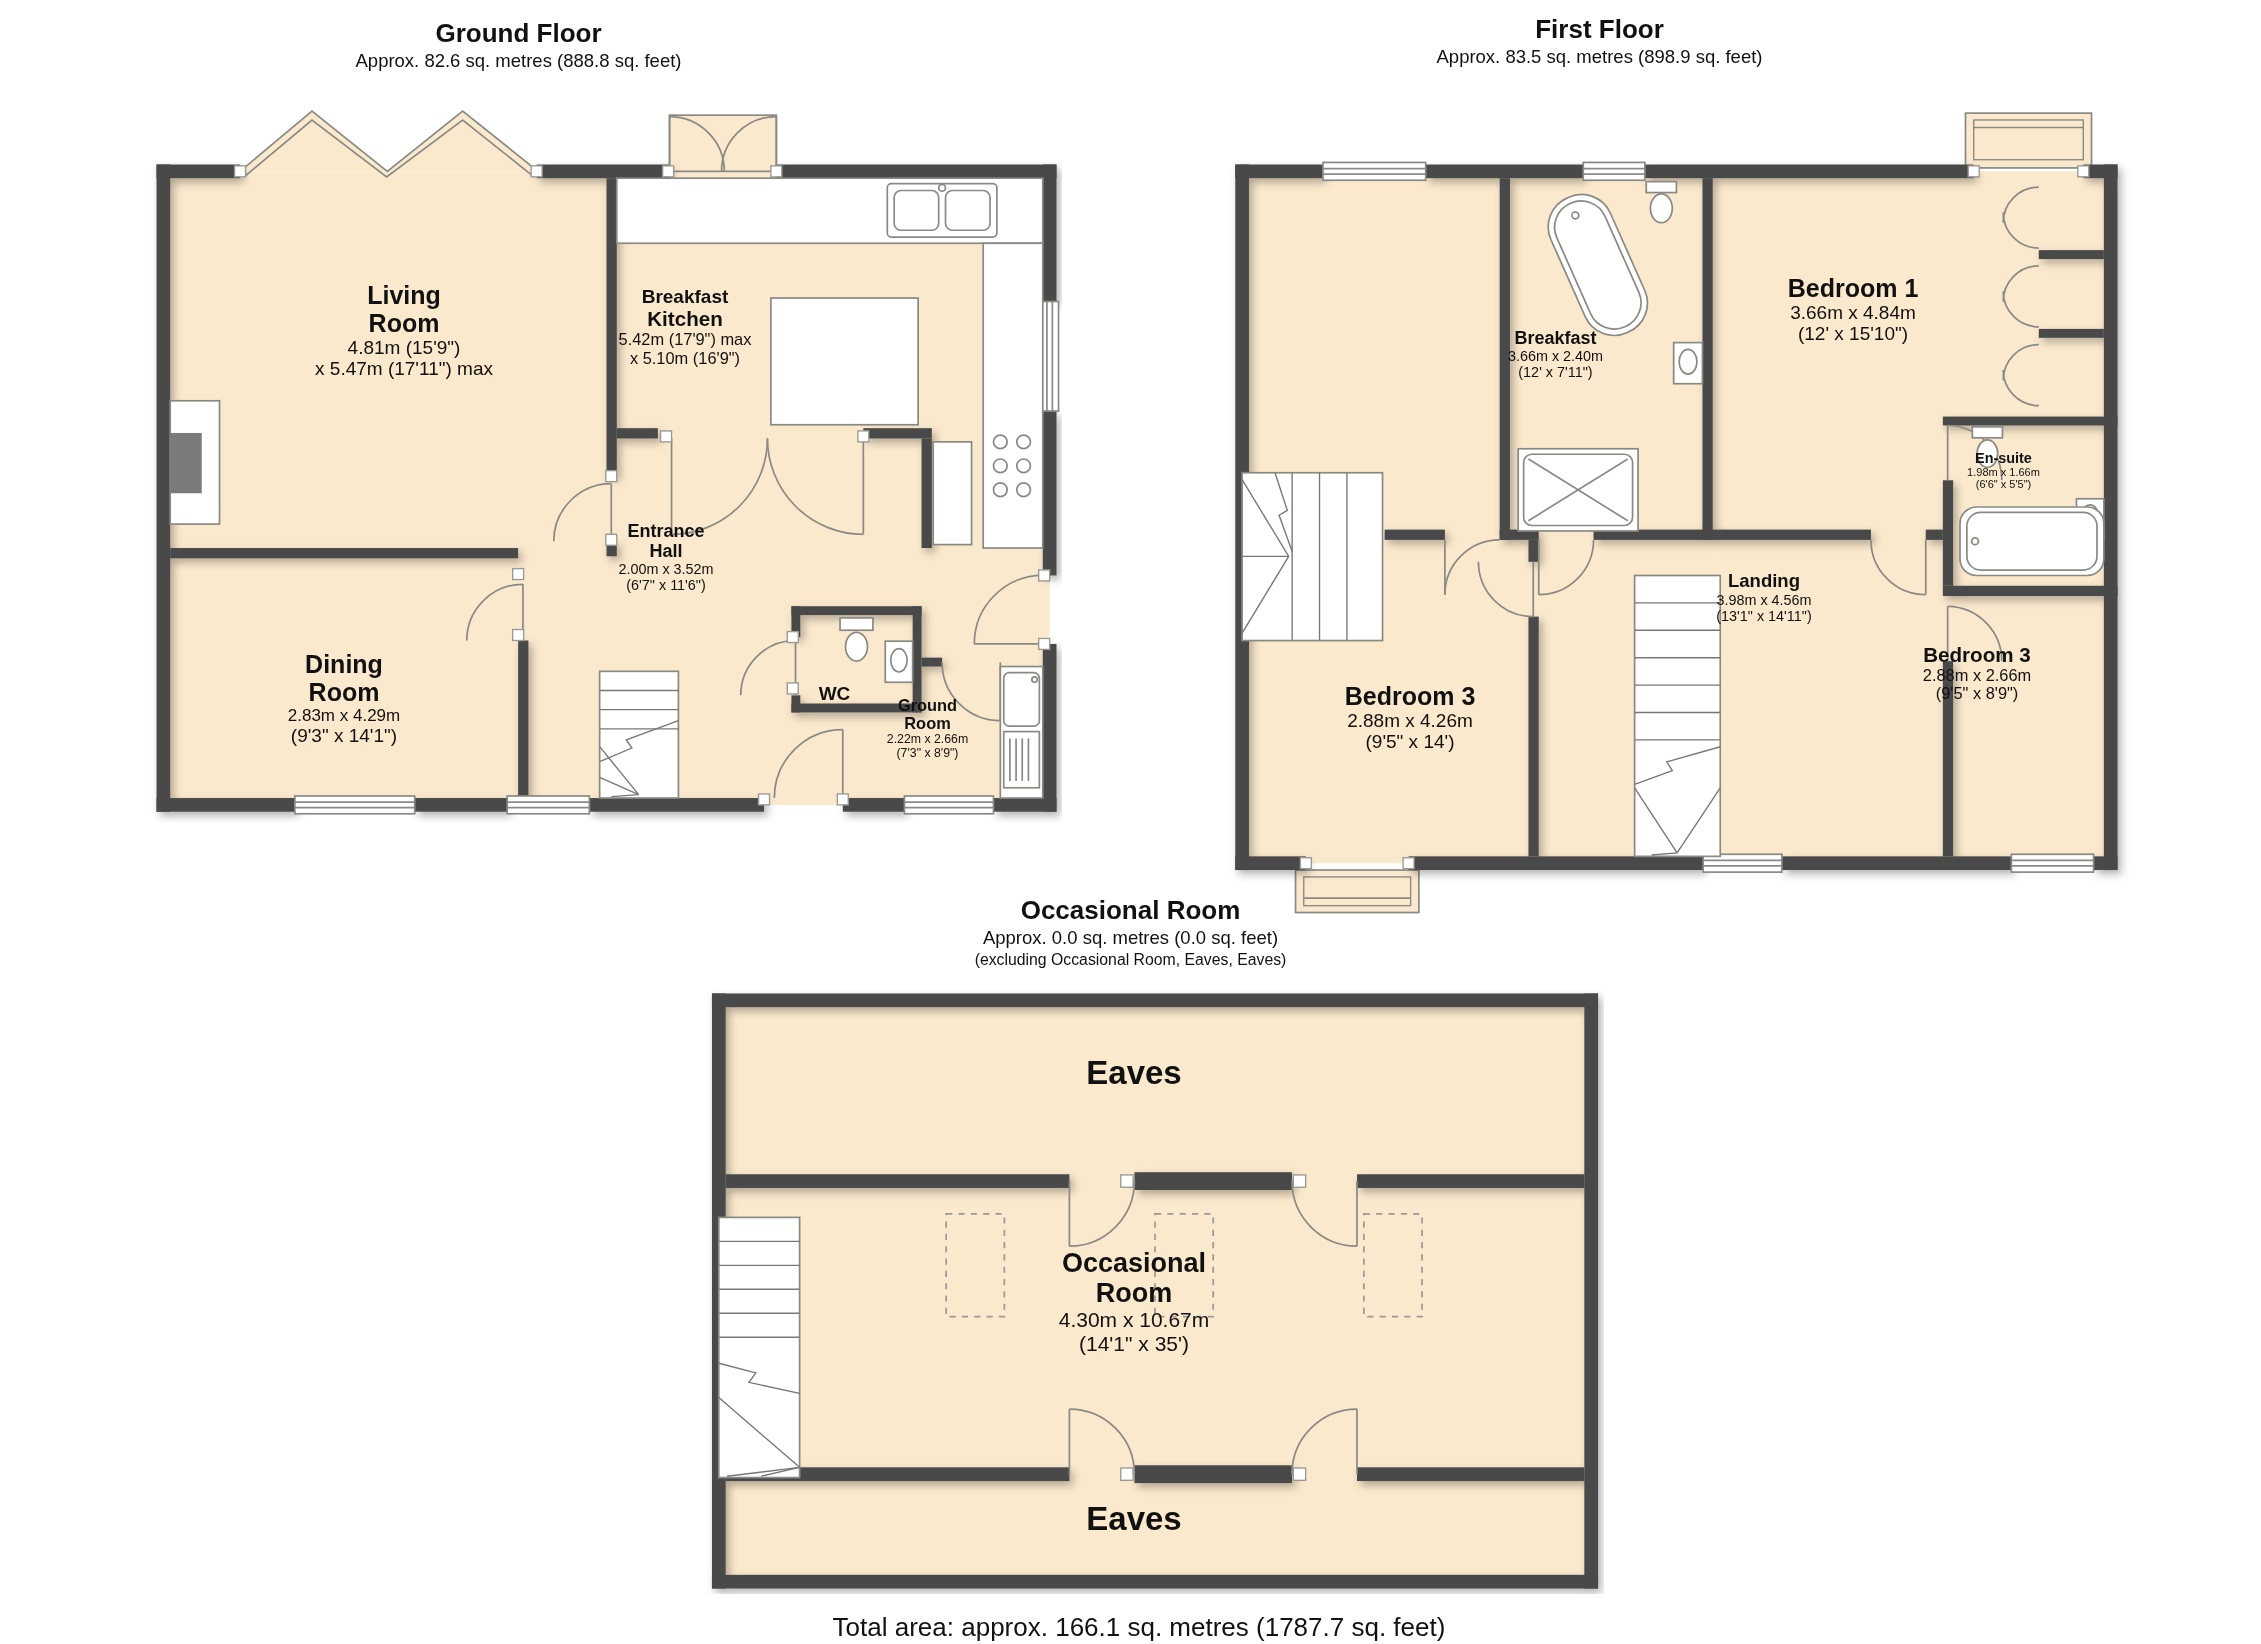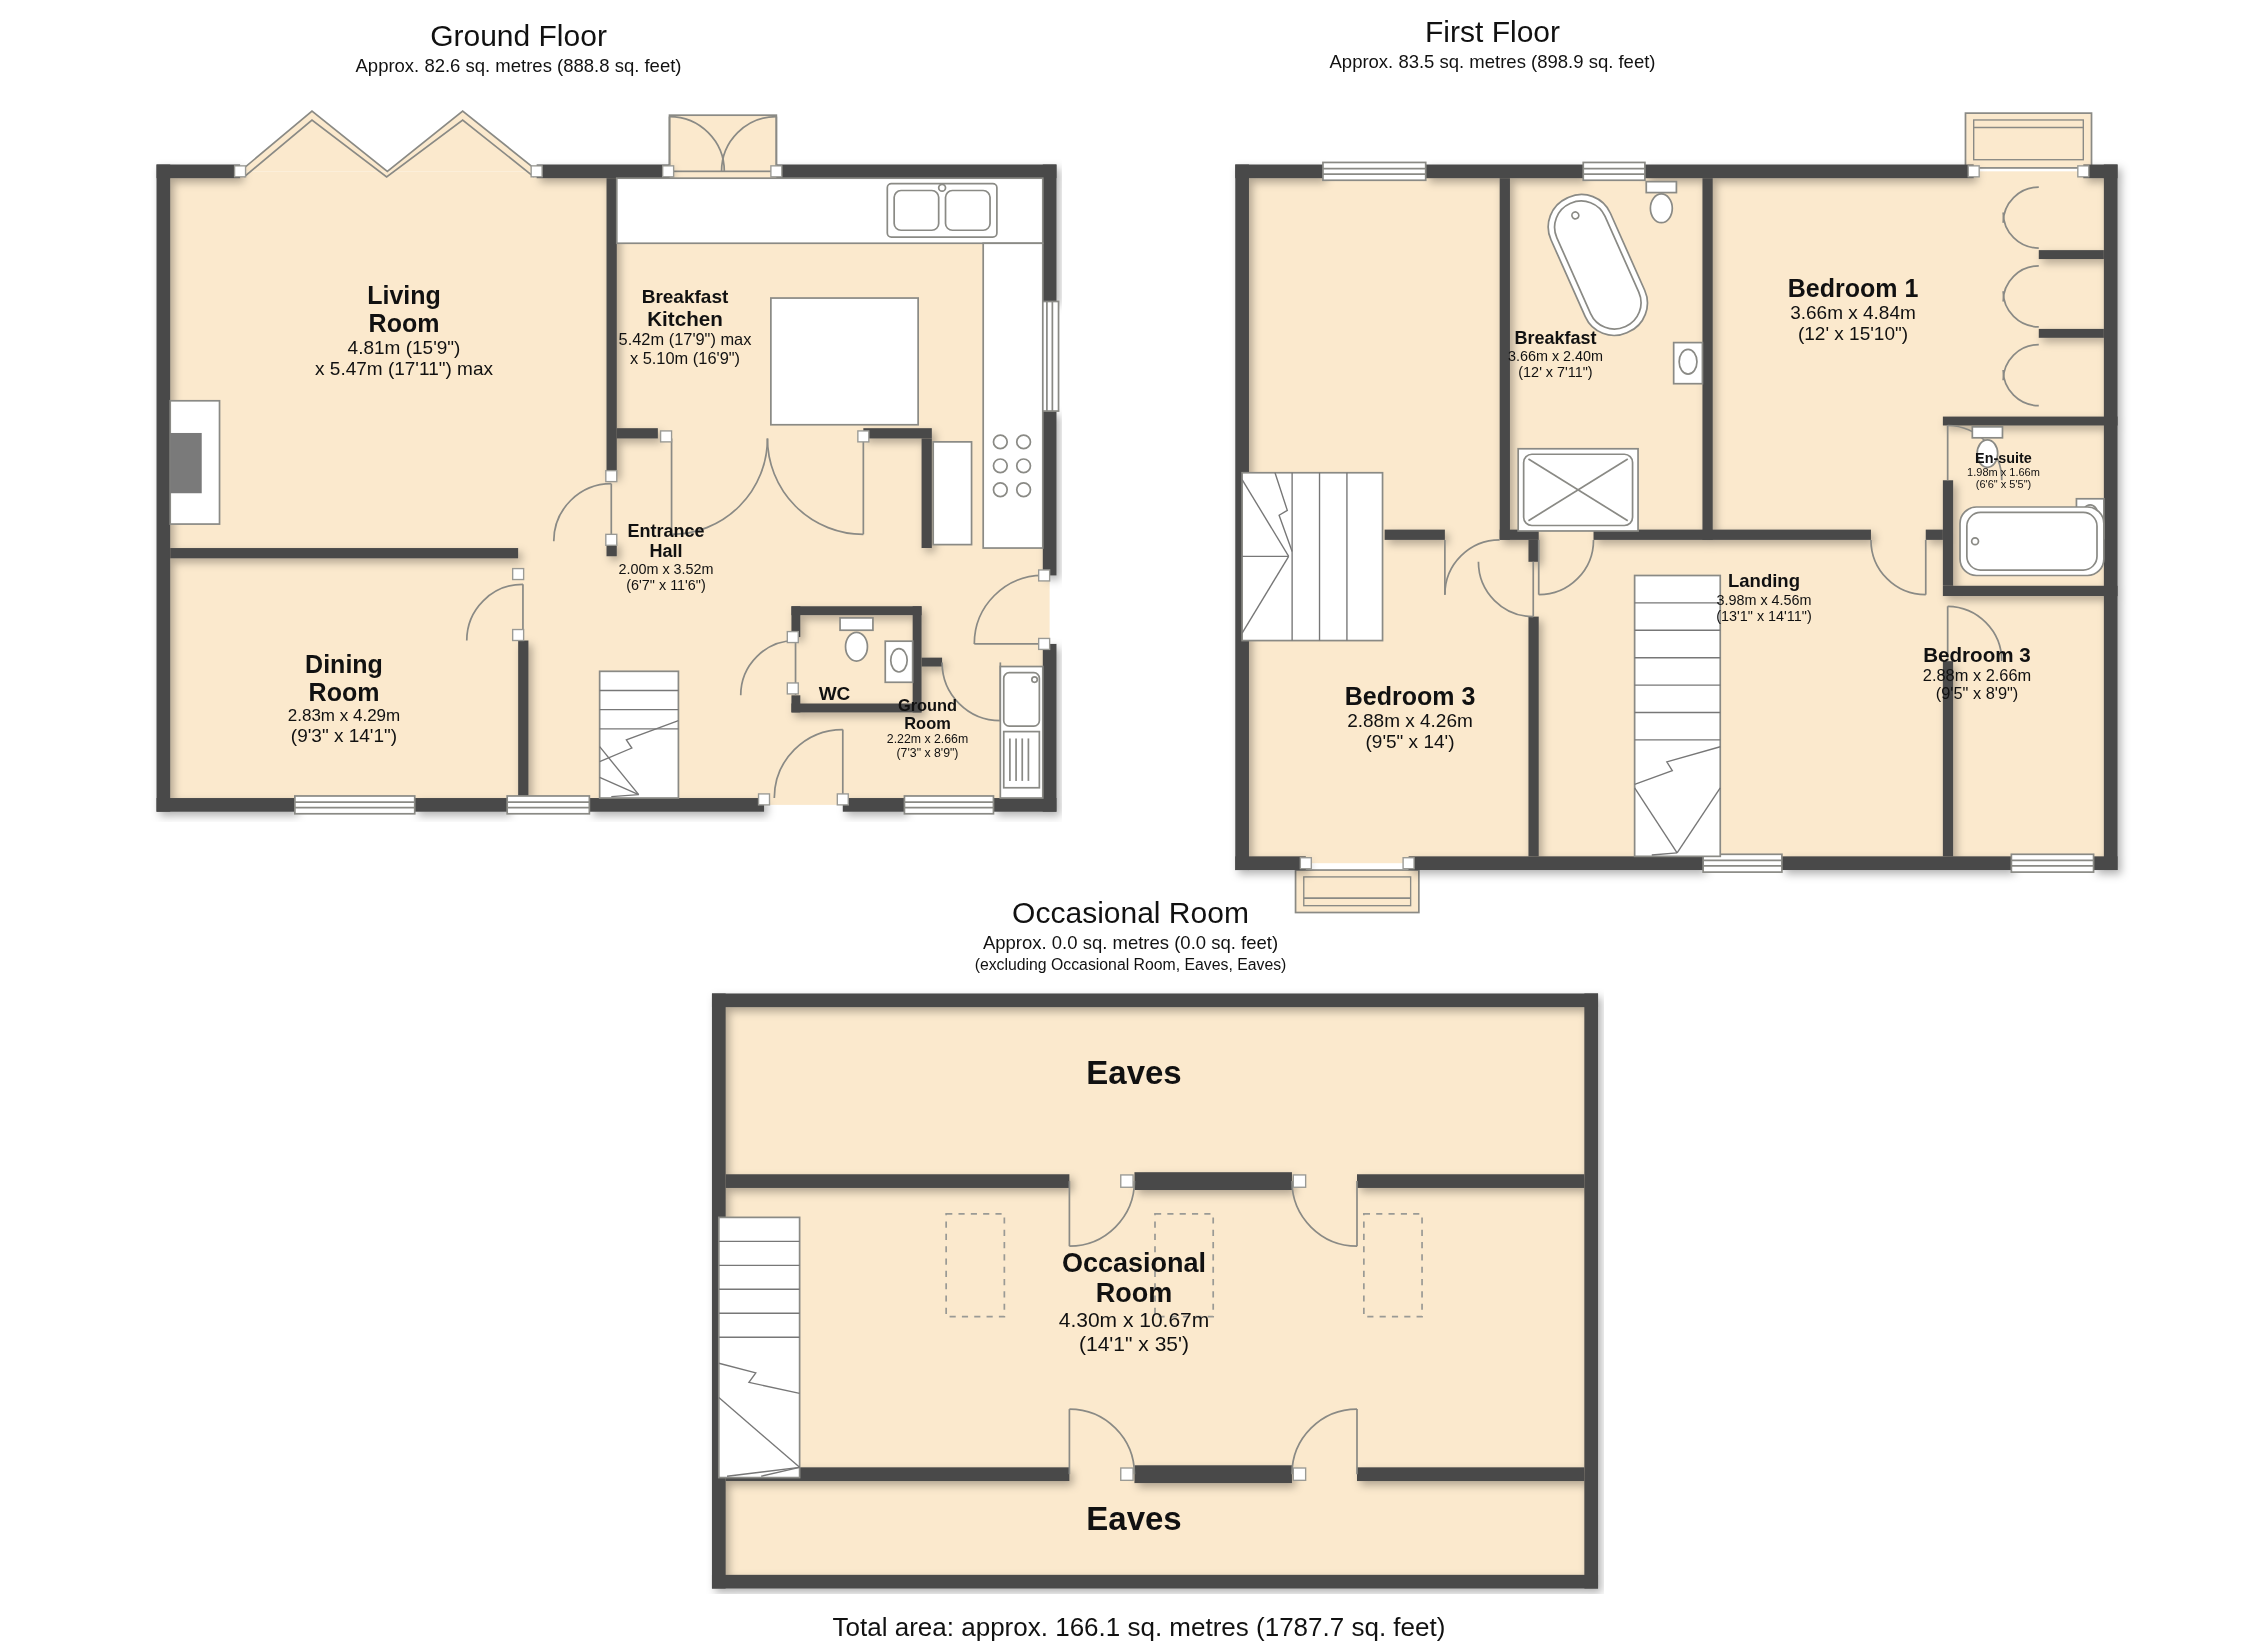--- a/index.html
+++ b/index.html
@@ -1,20 +1,20 @@
 <!DOCTYPE html>
 <html style="font-size:11px"><head>
 <meta charset="utf-8">
 <style>
   html,body{margin:0;padding:0;background:#ffffff;}
   #stage{position:relative;width:2261px;height:1645px;background:#ffffff;overflow:hidden;
          font-family:"Liberation Sans", sans-serif;color:#111;}
   .plan{position:absolute;}
   .hdr{position:absolute;text-align:center;}
-  .hdr .t{font-weight:normal;font-size:30px;line-height:1.15;}
+  .hdr .t{font-weight:bold;font-size:26px;line-height:1.15;}
   .hdr .s{font-size:18.5px;line-height:1.3;}
   .hdr .s2{font-size:15.8px;line-height:1.25;}
   .lbl{position:absolute;text-align:center;line-height:1.12;}
   .lbl .n{font-weight:bold;display:block;}
   .lbl .d{display:block;}
   .footer{position:absolute;text-align:center;font-size:26px;}
   svg{display:block;}
   .wall{fill:#4a4a4a;}
   .thin{stroke:#8a8a85;stroke-width:2.5;fill:none;}
   .fix{fill:#ffffff;stroke:#8a8a85;stroke-width:2.5;}
@@ -25,21 +25,21 @@
 </style>
 </head>
 <body>
 
 <div id="stage">
 
   <div class="hdr" style="left:210px;top:19px;width:617px;">
     <div class="t">Ground Floor</div>
     <div class="s">Approx. 82.6 sq. metres (888.8 sq. feet)</div>
   </div>
-  <div class="hdr" style="left:1184px;top:15px;width:617px;">
+  <div class="hdr" style="left:1291px;top:15px;width:617px;">
     <div class="t">First Floor</div>
     <div class="s">Approx. 83.5 sq. metres (898.9 sq. feet)</div>
   </div>
   <div class="hdr" style="left:788px;top:896px;width:685px;">
     <div class="t">Occasional Room</div>
     <div class="s">Approx. 0.0 sq. metres (0.0 sq. feet)</div>
     <div class="s2">(excluding Occasional Room, Eaves, Eaves)</div>
   </div>
 
   <svg class="plan" style="left:151px;top:96px;" width="911" height="726" viewBox="0 0 1330 1060">

